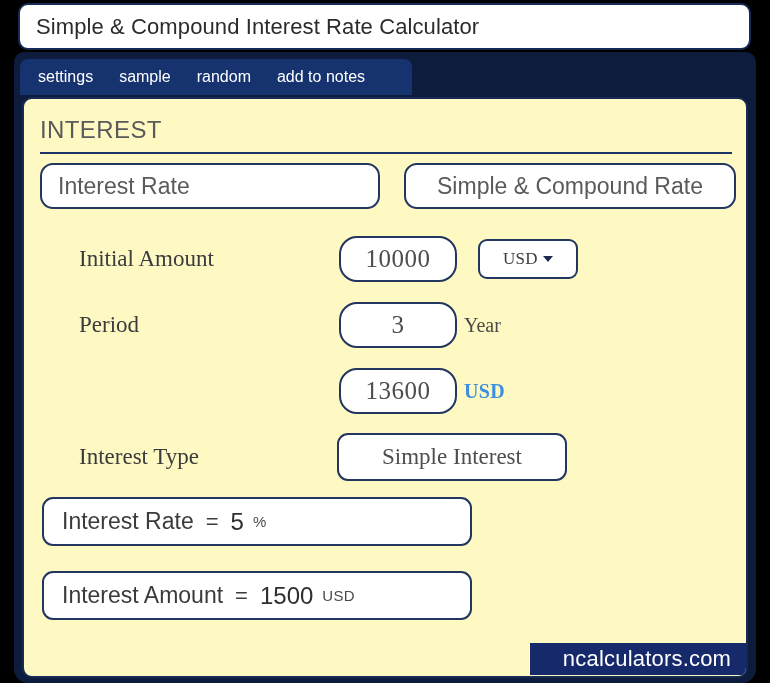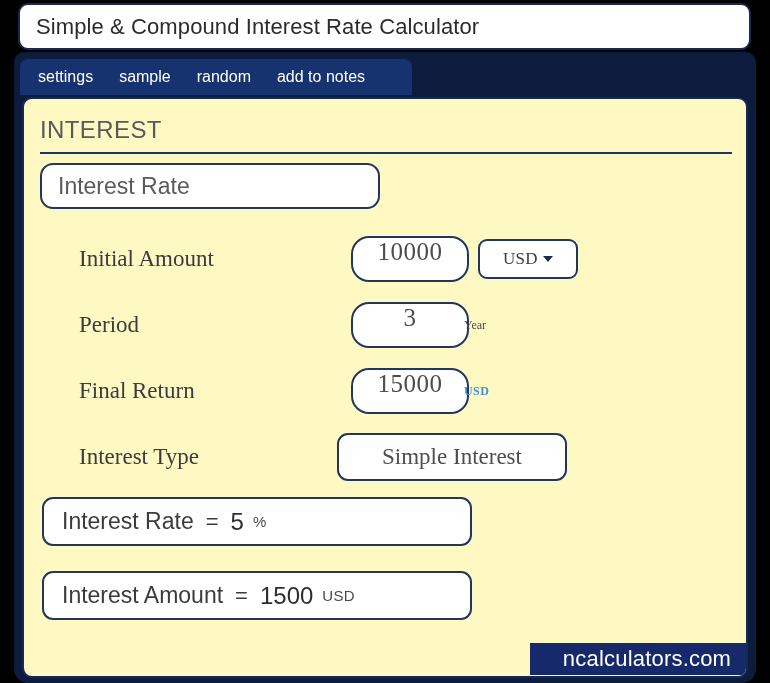--- a/index.html
+++ b/index.html
@@ -173,23 +173,23 @@
   .value-box {
     position: absolute;
     left: 315px;
     width: 118px;
     height: 46px;
     background: #ffffff;
     border: 2px solid #22365f;
     border-radius: 18px;
     box-sizing: border-box;
     display: flex;
+    align-items: center;
     justify-content: center;
     cursor: text;
-    margin-left: 12px;
   }
   .value-box-text {
     font-size: 25px;
     color: #4d4d50;
     letter-spacing: 0.5px;
   }
 
   
   #currency-select {
     position: absolute;
@@ -215,21 +215,21 @@
     width: 0; height: 0;
     border-left: 5px solid transparent;
     border-right: 5px solid transparent;
     border-top: 6px solid #1c2b4d;
   }
 
   
   .unit-text {
     position: absolute;
     left: 440px;
-    font-size: 12px;
+    font-size: 20px;
     color: #4a4a4d;
     white-space: nowrap;
   }
   .unit-text.accent {
     color: #3d8fe0;
     font-weight: bold;
     letter-spacing: 0.4px;
   }
 
   
@@ -332,20 +332,23 @@
   <div id="card">
 
     <div id="section-header">
       <span id="section-title">INTEREST</span>
     </div>
 
     <div id="mode-row">
       <div class="mode-btn" id="mode-btn-left">
         <span class="mode-btn-label">Interest Rate</span>
       </div>
+      <div class="mode-btn" id="mode-btn-right">
+        <span class="mode-btn-label">Simple &amp; Compound Rate</span>
+      </div>
     </div>
 
     <div class="form-row" id="row-initial">
       <span class="row-label">Initial Amount</span>
       <div class="value-box">
         <span class="value-box-text">10000</span>
       </div>
       <div id="currency-select">
         <span id="currency-select-label">USD</span>
         <span class="caret-down"></span>
@@ -354,23 +357,22 @@
 
     <div class="form-row" id="row-period">
       <span class="row-label">Period</span>
       <div class="value-box">
         <span class="value-box-text">3</span>
       </div>
       <span class="unit-text">Year</span>
     </div>
 
     <div class="form-row" id="row-final">
-      <span class="row-label">Final Return</span>
       <div class="value-box">
-        <span class="value-box-text">15000</span>
+        <span class="value-box-text">13600</span>
       </div>
       <span class="unit-text accent">USD</span>
     </div>
 
     <div class="form-row" id="row-type">
       <span class="row-label">Interest Type</span>
       <div id="type-box">
         <span id="type-box-text">Simple Interest</span>
       </div>
     </div>

